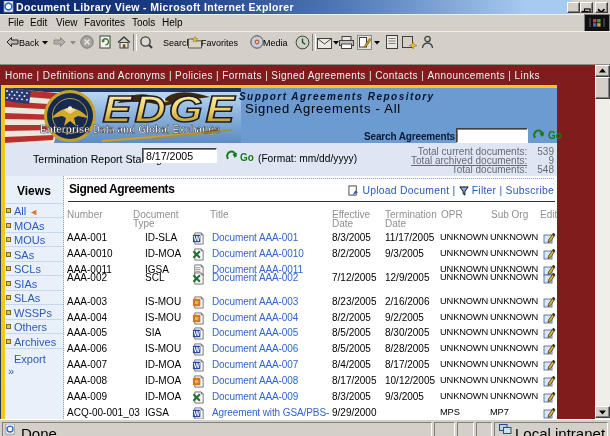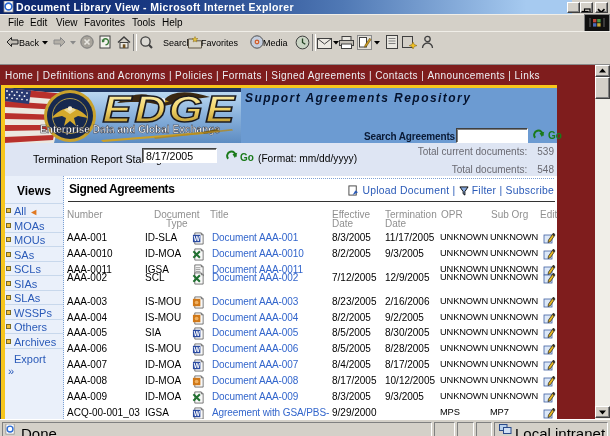--- a/index.html
+++ b/index.html
@@ -19,21 +19,21 @@
 .tsep{top:3px;width:2px;height:17px;border-left:1px solid #808080;border-right:1px solid #fff;}
 #addrgap{left:0;top:53px;width:610px;height:11px;background:#d4d0c8;border-bottom:1px solid #8a8a8a;}
 
 #client{left:0;top:65px;width:596px;height:354px;background:#7f1d1d;overflow:hidden;}
 #topnav{left:5px;top:5px;color:#eef0f5;font-size:10px;letter-spacing:0.42px;white-space:nowrap;}
 #contentbox{left:0;top:20px;width:557px;height:334px;background:#6c9bd2;}
 #goldtop{left:0;top:0;width:557px;height:3px;background:#f7c61c;}
 #goldleft{left:0;top:0;width:4px;height:334px;background:#f7c61c;border-left:1px solid #2a3a55;}
 
 #header{left:4px;top:3px;width:553px;height:55px;background:#6c9bd2;}
-#hdr-title{left:241px;top:3px;font-size:12px;font-weight:bold;font-style:italic;color:#04122e;white-space:nowrap;letter-spacing:1.45px;}
+#hdr-title{left:235px;top:3px;font-size:10px;font-weight:bold;font-style:italic;color:#04122e;white-space:nowrap;letter-spacing:1.45px;}
 #hdr-sub{left:241px;top:12.5px;font-size:13px;color:#000;white-space:nowrap;letter-spacing:0.75px;}
 #hdr-search-label{left:360px;top:43px;font-size:10px;font-weight:bold;color:#0a1a35;letter-spacing:-0.15px;}
 #hdr-search-box{left:452px;top:40px;width:70px;height:13px;background:#fff;border-top:1px solid #404040;border-left:1px solid #404040;border-bottom:1px solid #fff;border-right:1px solid #fff;box-shadow:inset 1px 1px 0 #808080;}
 #hdr-go{left:544px;top:42px;font-size:10px;font-weight:bold;color:#1a7a1a;}
 
 #band{left:4px;top:58px;width:553px;height:33px;background:#dee5f3;}
 #band-label{left:4px;top:10px;font-size:10.6px;color:#000;margin-left:25px;}
 #band-input{left:138px;top:5px;width:70px;height:12px;background:#fff;border-top:1px solid #404040;border-left:1px solid #404040;border-bottom:1px solid #fff;border-right:1px solid #fff;box-shadow:inset 1px 1px 0 #808080;font-size:10.6px;color:#000;padding:1px 0 0 3px;}
 #band-go{left:236px;top:9px;font-size:10px;font-weight:bold;color:#1a7a1a;}
 #band-format{left:254px;top:10px;font-size:10.2px;color:#000;}
@@ -246,38 +246,40 @@
         <path d="M113 15 C128 5 143 3 154 12 L159 13 C168 2 184 2 206 9 C191 11 176 13 169 16 L160 18 L151 16 C139 13 124 14 113 15 Z" fill="#3a2812"></path>
         <circle cx="159" cy="12.5" r="2.4" fill="#f2f2ee"></circle>
           <path d="M161 12 L165 13.5 L161 14.5 Z" fill="#c8a020"></path>
         <text x="68" y="27" font-family="Liberation Sans, sans-serif" font-size="30" font-weight="bold" font-style="italic" fill="url(#gold)" stroke="#1a1a20" stroke-width="1.2" letter-spacing="2" transform="scale(1.45 1.25)">EDGE</text>
         <text x="36" y="44.5" font-family="Liberation Sans, sans-serif" font-size="10" font-weight="bold" fill="#ffffff" stroke="#2a2a34" stroke-width="0.45" letter-spacing="0.05">Enterprise Data and Global Exchange</text>
         <path d="M97 52 L198 44 L200 46 L99 54 Z" fill="#caa028"></path>
         <path d="M198 44 L213 41 L215 43 L200 46 Z" fill="#705818"></path>
         <path d="M150 49.5 L228 41 L229 42.5 L151 51 Z" fill="#b08820" opacity="0.8"></path>
       </svg>
       <div class="abs" id="hdr-title">Support Agreements Repository</div>
+      <div class="abs" id="hdr-sub">Signed Agreements - All</div>
       <div class="abs" id="hdr-search-label">Search Agreements</div>
       <div class="abs" id="hdr-search-box"></div>
       <svg class="abs" style="left:529px;top:40px" width="13" height="13" viewBox="0 0 12 12">
           <path d="M2 9 A4 4 0 1 1 9 7" fill="none" stroke="#1a7a1a" stroke-width="1.8"></path>
           <path d="M10.5 3.5 L8.2 8.2 L6 4.8 Z" fill="#1a7a1a"></path>
         </svg>
       <div class="abs" id="hdr-go">Go</div>
     </div>
     <div class="abs" id="band">
       <div class="abs" id="band-label">Termination Report Starting</div>
       <div class="abs" id="band-input">8/17/2005</div>
       <svg class="abs" style="left:222px;top:6px" width="13" height="13" viewBox="0 0 12 12">
           <path d="M2 9 A4 4 0 1 1 9 7" fill="none" stroke="#1a7a1a" stroke-width="1.8"></path>
           <path d="M10.5 3.5 L8.2 8.2 L6 4.8 Z" fill="#1a7a1a"></path>
         </svg>
       <div class="abs" id="band-go">Go</div>
       <div class="abs" id="band-format">(Format: mm/dd/yyyy)</div>
       <div class="tot" style="top:3px;">Total current documents: <span class="totnum">539</span></div>
+      <div class="tot" style="top:12px;"><span style="text-decoration:underline">Total archived documents:</span> <span class="totnum">9</span></div>
       <div class="tot" style="top:21px;">Total documents: <span class="totnum">548</span></div>
     </div>
     <div class="abs" id="main">
       <div class="abs" id="sidebar">
         <div class="abs" id="views-hd">Views</div>
         <div id="sbitems">
             <div class="abs sbsep" style="top:26.5px"></div>
             <div class="abs sbitem" style="top:29px">
               <span class="bu"></span>
               <span class="tx">All <span style="color:#e07820;font-size:9px">◄</span></span>
@@ -337,21 +339,21 @@
         <div class="abs" id="list-title">Signed Agreements</div>
         <div class="abs" id="list-links"><svg style="vertical-align:-2px" width="11" height="11" viewBox="0 0 12 12">
               <rect x="1" y="1" width="8" height="10" fill="#fff" stroke="#404040"></rect>
               <path d="M5 11 L11 8 L8 6 Z" fill="#2a5ab8"></path>
             </svg> Upload Document&nbsp;|&nbsp;<svg style="vertical-align:-2px" width="10" height="10" viewBox="0 0 11 11">
               <path d="M1 1 L10 1 L6.5 6 L6.5 10 L4.5 8.5 L4.5 6 Z" fill="#88aadd" stroke="#000"></path>
             </svg> Filter&nbsp;|&nbsp;Subscribe</div>
         <div class="abs" id="list-rule"></div>
         <div id="colheads" class="abs" style="left:0;top:34px;width:493px;height:20px;text-decoration:underline;">
           <div class="colhd" style="left:3px;">Number</div>
-          <div class="colhd" style="left:90px;text-align:center;">Document<br>Type</div>
+          <div class="colhd" style="left:69px;">Document<br>Type</div>
           <div class="colhd" style="left:146px;">Title</div>
           <div class="colhd" style="left:268px;">Effective<br>Date</div>
           <div class="colhd" style="left:321px;">Termination<br>Date</div>
           <div class="colhd" style="left:377px;">OPR</div>
           <div class="colhd" style="left:427px;">Sub Org</div>
           <div class="colhd" style="left:476px;">Edit</div>
         </div>
         <div id="rows" class="abs" style="left:0;top:53px;width:493px;height:190px;">
             <div class="trow" style="top:0px">
               <span class="c1">AAA-001</span>

